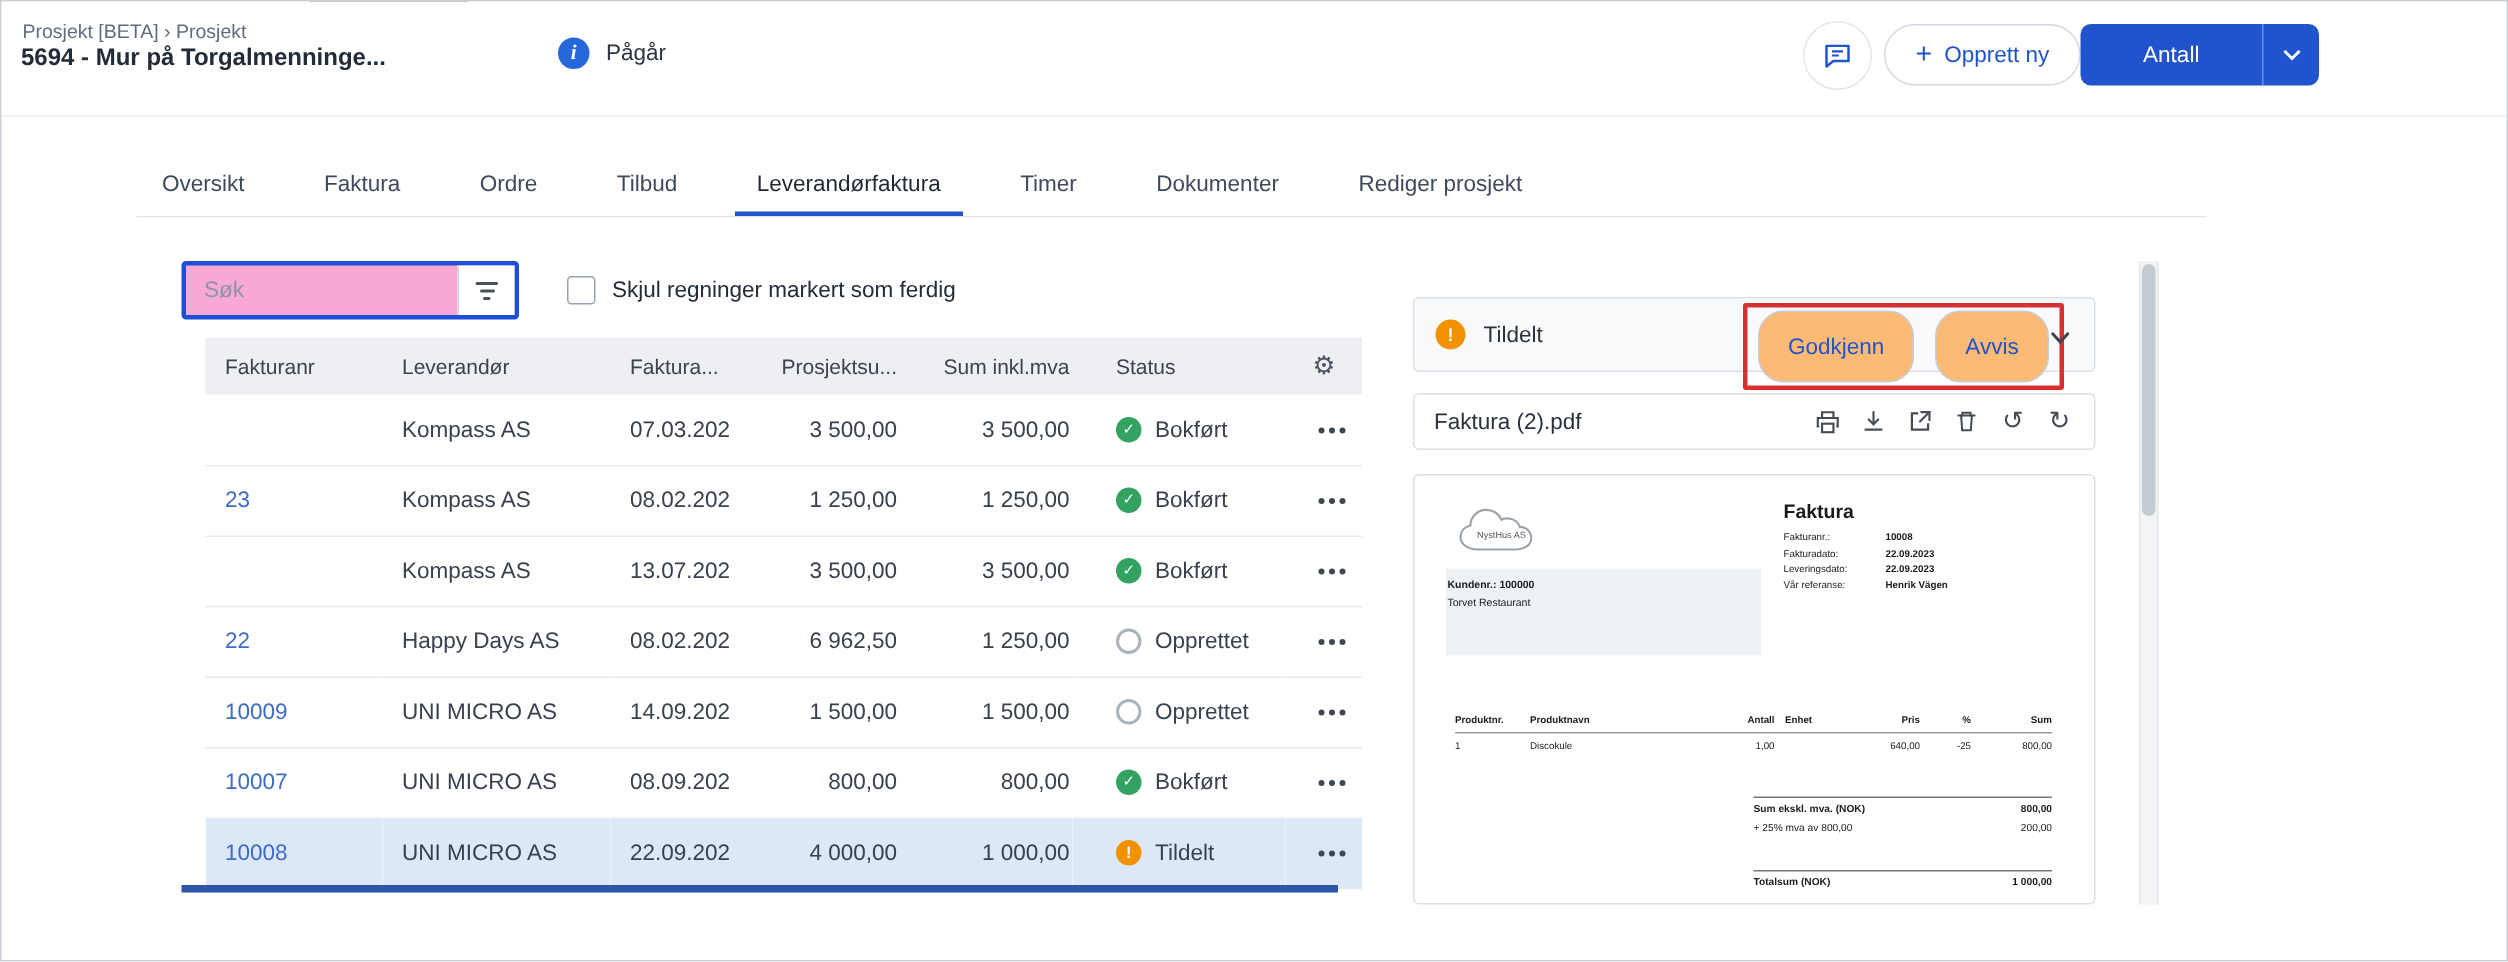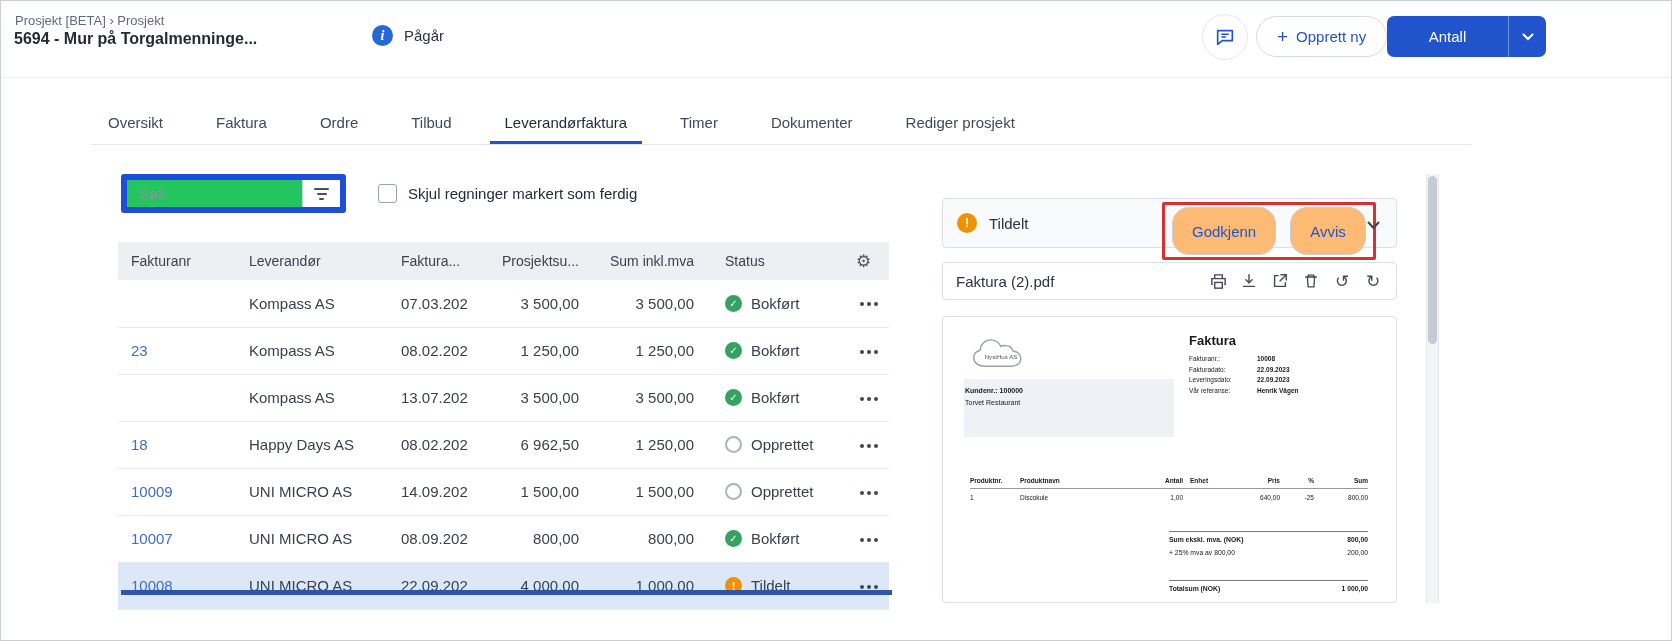--- a/index.html
+++ b/index.html
@@ -38,34 +38,34 @@
   
   .tabs { position:absolute; left:90px; top:100px; width:1380px; height:44px;
           border-bottom:1px solid #e4e7ec; display:flex; gap:53px; padding-left:17px; }
   .tab { position:relative; background:none; border:none; font-size:15px; color:#3e4a5b;
          cursor:pointer; font-family:inherit; padding:0; }
   .tab.active { color:#1f2835; }
   .tab.active::after { content:""; position:absolute; left:-15px; right:-15px; bottom:0; height:3px; background:#2153cc; }
 
   
   .list-controls { position:absolute; left:120px; top:173px; display:flex; align-items:center; }
-  .search-box { width:225px; height:39px; border:6px solid #1d4ed8; border-radius:3px; display:flex; background:#22c55e; }
+  .search-box { width:225px; height:39px; border:3px solid #1d4ed8; border-radius:3px; display:flex; background:#f9a8d4; }
   .search-box input { flex:1; min-width:0; border:none; outline:none; padding:0 12px; font-size:15px;
                       color:#333; font-family:inherit; background:transparent; }
   .search-box input::placeholder { color:#8b95a3; }
   .filter-btn { width:38px; border:none; border-left:1px solid #ccd3dc; background:#fff;
                 display:flex; align-items:center; justify-content:center; cursor:pointer; }
   .filter-icon { display:inline-flex; flex-direction:column; gap:3px; align-items:center; }
   .filter-icon i { display:block; height:2px; background:#49505a; border-radius:1px; }
   .filter-icon i:nth-child(1){ width:15px; } .filter-icon i:nth-child(2){ width:10px; } .filter-icon i:nth-child(3){ width:5px; }
   .checkbox-row { display:flex; align-items:center; gap:11px; margin-left:32px; font-size:15px; color:#222b38; }
   .checkbox { width:19px; height:19px; border:1.5px solid #98a2b0; border-radius:3px; background:#fff; cursor:pointer; flex:none; }
 
   
-  .invoice-table { position:absolute; left:117px; top:224px; width:771px; border-collapse:collapse; table-layout:fixed;margin-top:17px; }
+  .invoice-table { position:absolute; left:136px; top:224px; width:771px; border-collapse:collapse; table-layout:fixed; }
   .invoice-table th { background:#edeff3; font-weight:400; font-size:14px; color:#3a4350;
                       text-align:left; height:38px; padding-left:13px; }
   .invoice-table td { height:47px; border-bottom:1px solid #e8eaee; font-size:15px; color:#39414e;
                       padding-left:13px; overflow:hidden; white-space:nowrap; }
   .invoice-table th.num, .invoice-table td.num { text-align:right; padding-left:0; padding-right:2px; }
   .invoice-table th.c-status, .invoice-table td.c-status { padding-left:29px; }
   .invoice-table th.c-actions, .invoice-table td.c-actions { padding-left:18px; }
   tr.selected td { background:#dce8f8; }
   .link { color:#3f6dc4; cursor:pointer; }
   .status { display:flex; align-items:center; gap:9px; }
@@ -295,21 +295,21 @@
           <td class="c-actions">
             <span class="dots">
               <i></i>
               <i></i>
               <i></i>
             </span>
           </td>
         </tr>
 
         <tr>
-          <td><span class="link">18</span></td>
+          <td><span class="link">22</span></td>
           <td>Happy Days AS</td>
           <td>08.02.202</td>
           <td class="num">6 962,50</td>
           <td class="num">1 250,00</td>
           <td class="c-status">
             <span class="status">
               <span class="status-dot created"></span>
               <span>Opprettet</span>
             </span>
           </td>

